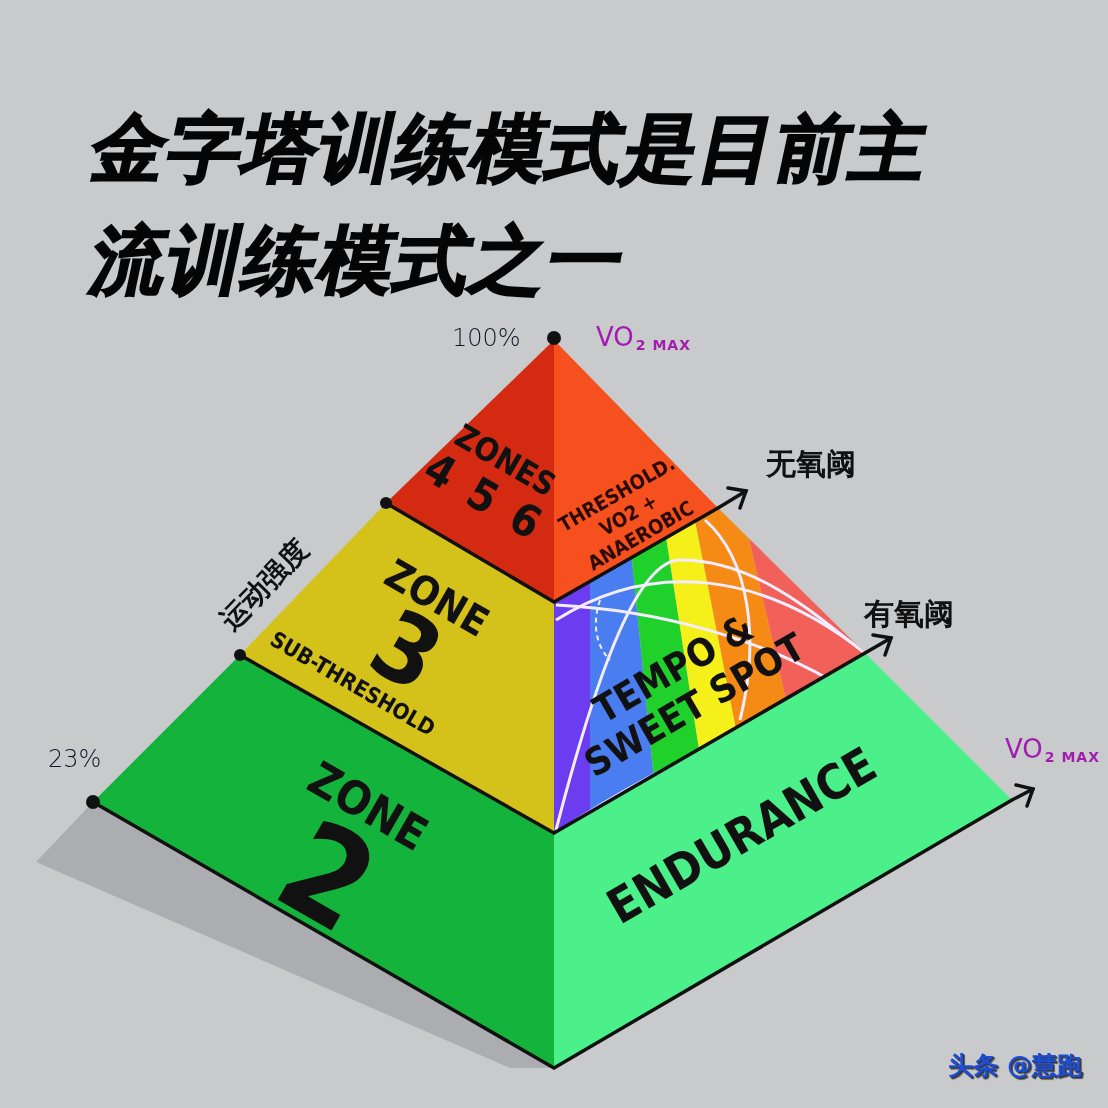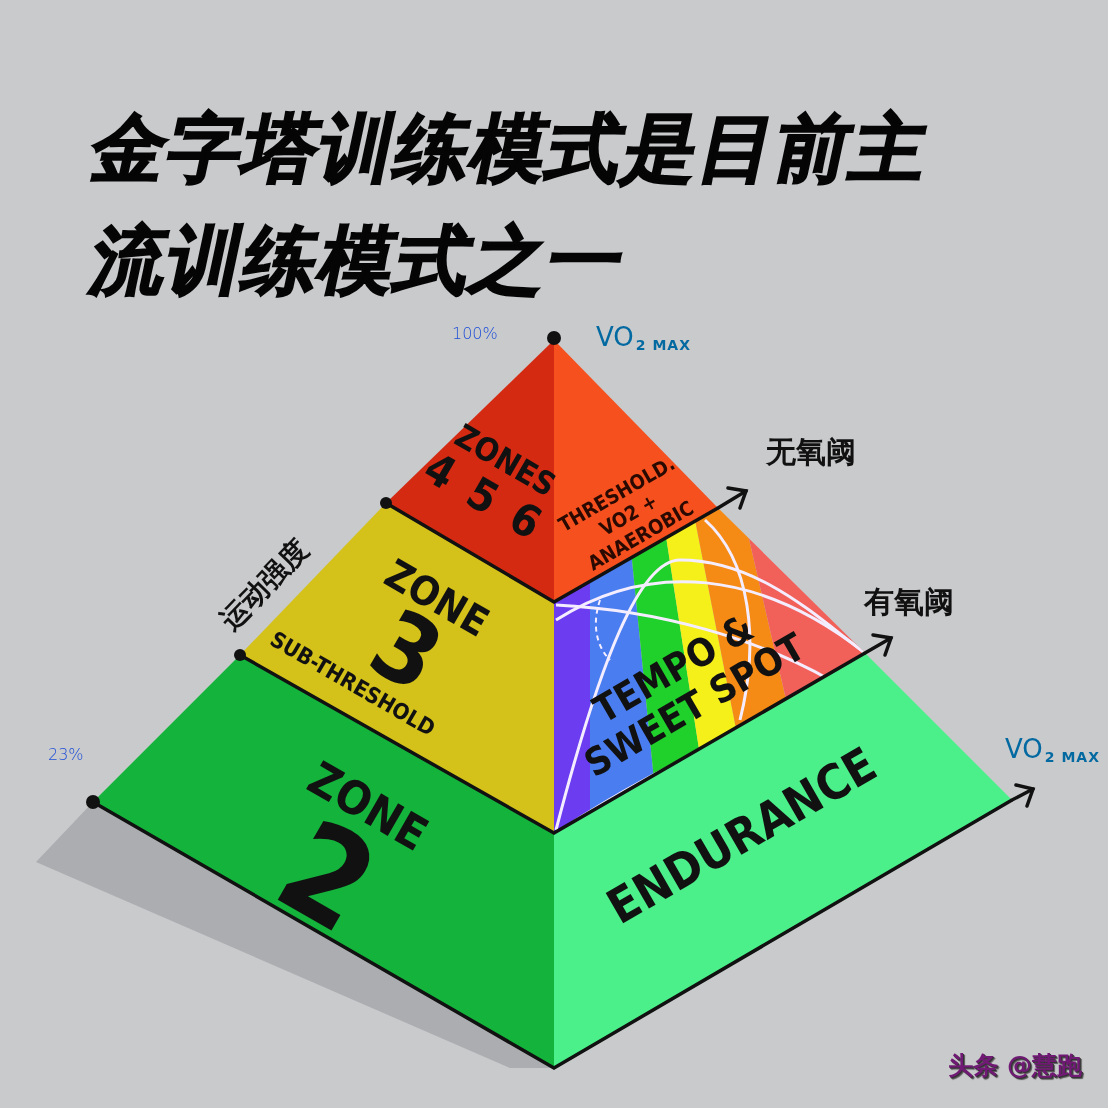--- a/index.html
+++ b/index.html
@@ -14,28 +14,28 @@
     position: absolute; left: 82px;
     font-family: "DejaVu Sans", sans-serif;
     font-weight: 900; font-size: 74px; color: #050505;
     letter-spacing: 2px; white-space: nowrap;
     transform: skewX(-12deg); transform-origin: left bottom;
     -webkit-text-stroke: 2px #050505;
   }
   .title.l1 { top: 100px; }
   .title.l2 { top: 212px; }
   .lbl { position: absolute; color: #1a1a1a; font-family: "DejaVu Sans", sans-serif; white-space: nowrap; }
-  .pct { font-size: 16px; font-weight: 300; color: #1d4ed8; }
-  .vo { font-size: 26px; color: #0369a1; }
+  .pct { font-size: 24px; font-weight: 300; color: #0f172a; }
+  .vo { font-size: 26px; color: #a21caf; }
   .vo sub { font-size: 14px; font-weight: bold; vertical-align: -4px; margin-left: 2px; letter-spacing: 1px; }
-  .cn { font-size: 30px; font-weight: bold; color: #111; }
+  .cn { font-size: 30px; font-weight: bold; color: #111; margin-top: 12px; }
   .axis-cn { font-size: 28px; font-weight: bold; color: #111; transform: rotate(-46deg); transform-origin: left top; }
   .watermark {
     position: absolute; right: 26px; bottom: 26px;
-    font-size: 25px; font-weight: bold; color: #701a75;
+    font-size: 25px; font-weight: bold; color: #1d4ed8;
     text-shadow: 1px 1px 0 #333, 2px 2px 1px #555;
   }
   svg text { font-family: "DejaVu Sans Condensed", "DejaVu Sans", sans-serif; }
 </style>
 </head>
 <body>
 
 <div class="canvas">
   <svg width="1108" height="1108" viewBox="0 0 1108 1108">
     <defs>

